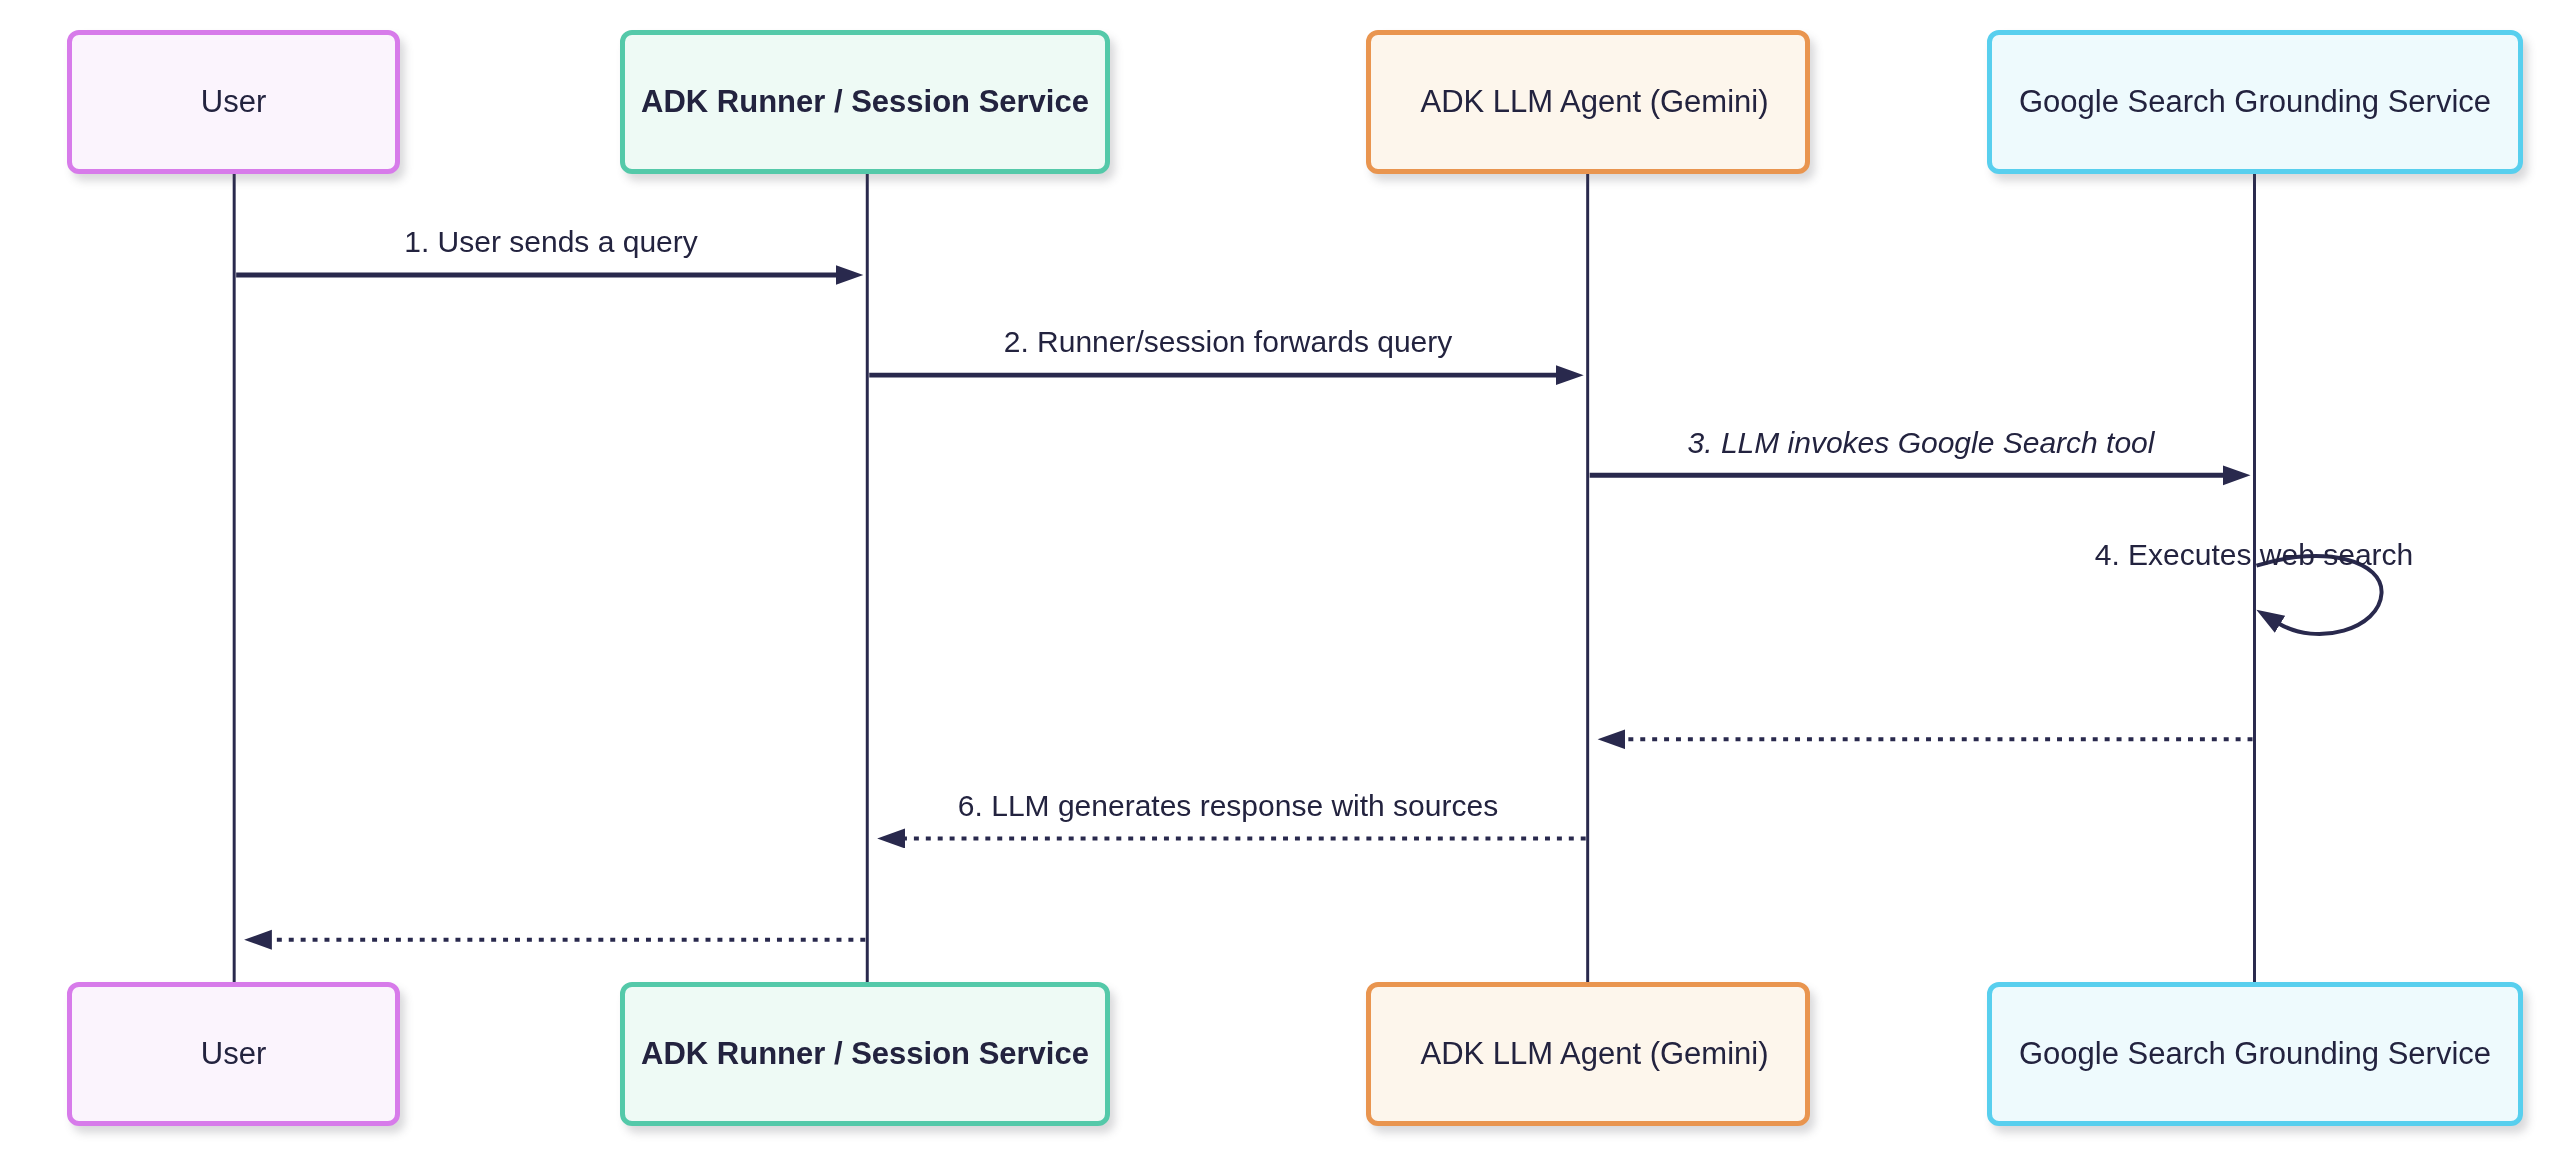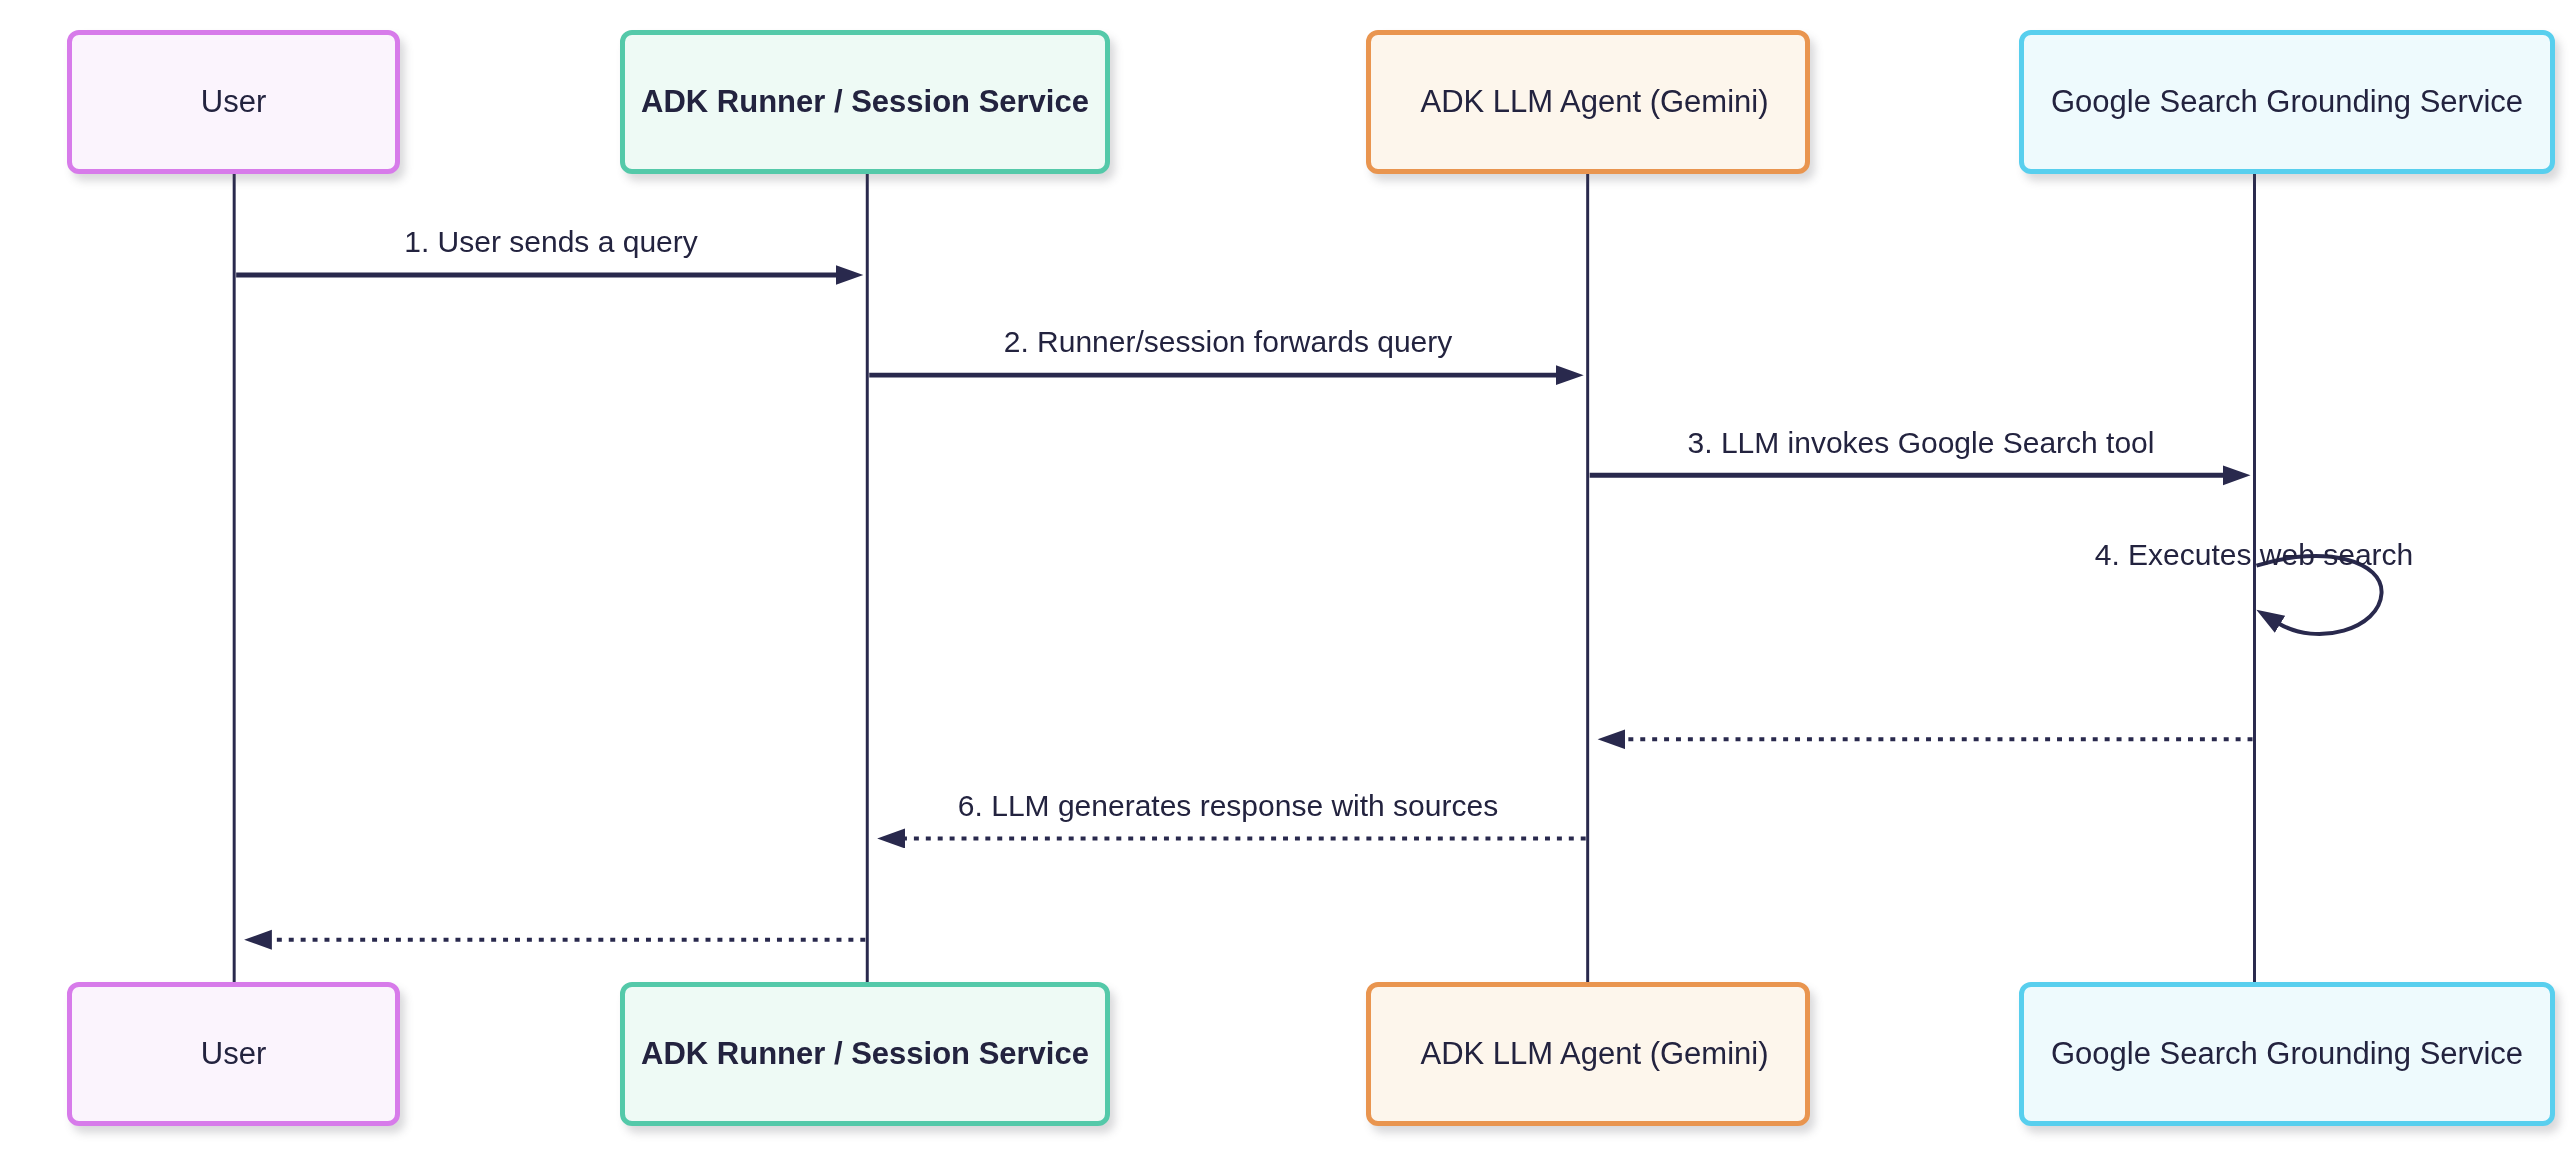--- a/index.html
+++ b/index.html
@@ -54,21 +54,21 @@
     justify-content: center;
     font-size: 31px;
     color: var(--text, #23233f);
     white-space: nowrap;
     box-shadow: 5px 7px 9px rgba(80, 80, 90, 0.22);
     background: #fff;
   }
   .actor-user   { background: var(--user_fill, #fbf4fd);   border-color: var(--user_border, #d77bea); }
   .actor-runner { background: var(--runner_fill, #eefaf5); border-color: var(--runner_border, #54c9a9); font-weight: bold; }
   .actor-llm    { background: var(--llm_fill, #fdf6ec);    border-color: var(--llm_border, #e9954f); padding-left: 13px; }
-  .actor-google { background: var(--google_fill, #eefafd); border-color: var(--google_border, #58cfee); margin-left: 32px; }
+  .actor-google { background: var(--google_fill, #eefafd); border-color: var(--google_border, #58cfee); }
   .msg-label {
     position: absolute;
     transform: translateX(-50%);
     font-size: 30px;
     line-height: 38px;
     color: var(--text, #23233f);
     white-space: nowrap;
     text-align: center;
   }
 </style>
@@ -119,18 +119,18 @@
   </div>
   <div class="actor-box actor-llm" style="left:1366px; top:982px; width:444px;">
     <span>ADK LLM Agent (Gemini)</span>
   </div>
   <div class="actor-box actor-google" style="left:1987px; top:982px; width:536px;">
     <span>Google Search Grounding Service</span>
   </div>
 
   <div class="msg-label" style="left:551px;  top:223px;">1. User sends a query</div>
   <div class="msg-label" style="left:1228px; top:323px;">2. Runner/session forwards query</div>
-  <div class="msg-label" style="left:1921px; top:424px;">3. LLM invokes Google Search tool</div>
+  <div class="msg-label" style="left:1921px; top:424px;font-style:italic;">3. LLM invokes Google Search tool</div>
   <div class="msg-label" style="left:2254px; top:536px;">4. Executes web search</div>
   <div class="msg-label" style="left:1228px; top:787px;">6. LLM generates response with sources</div>
 
 </div>
 
 
 </body></html>

